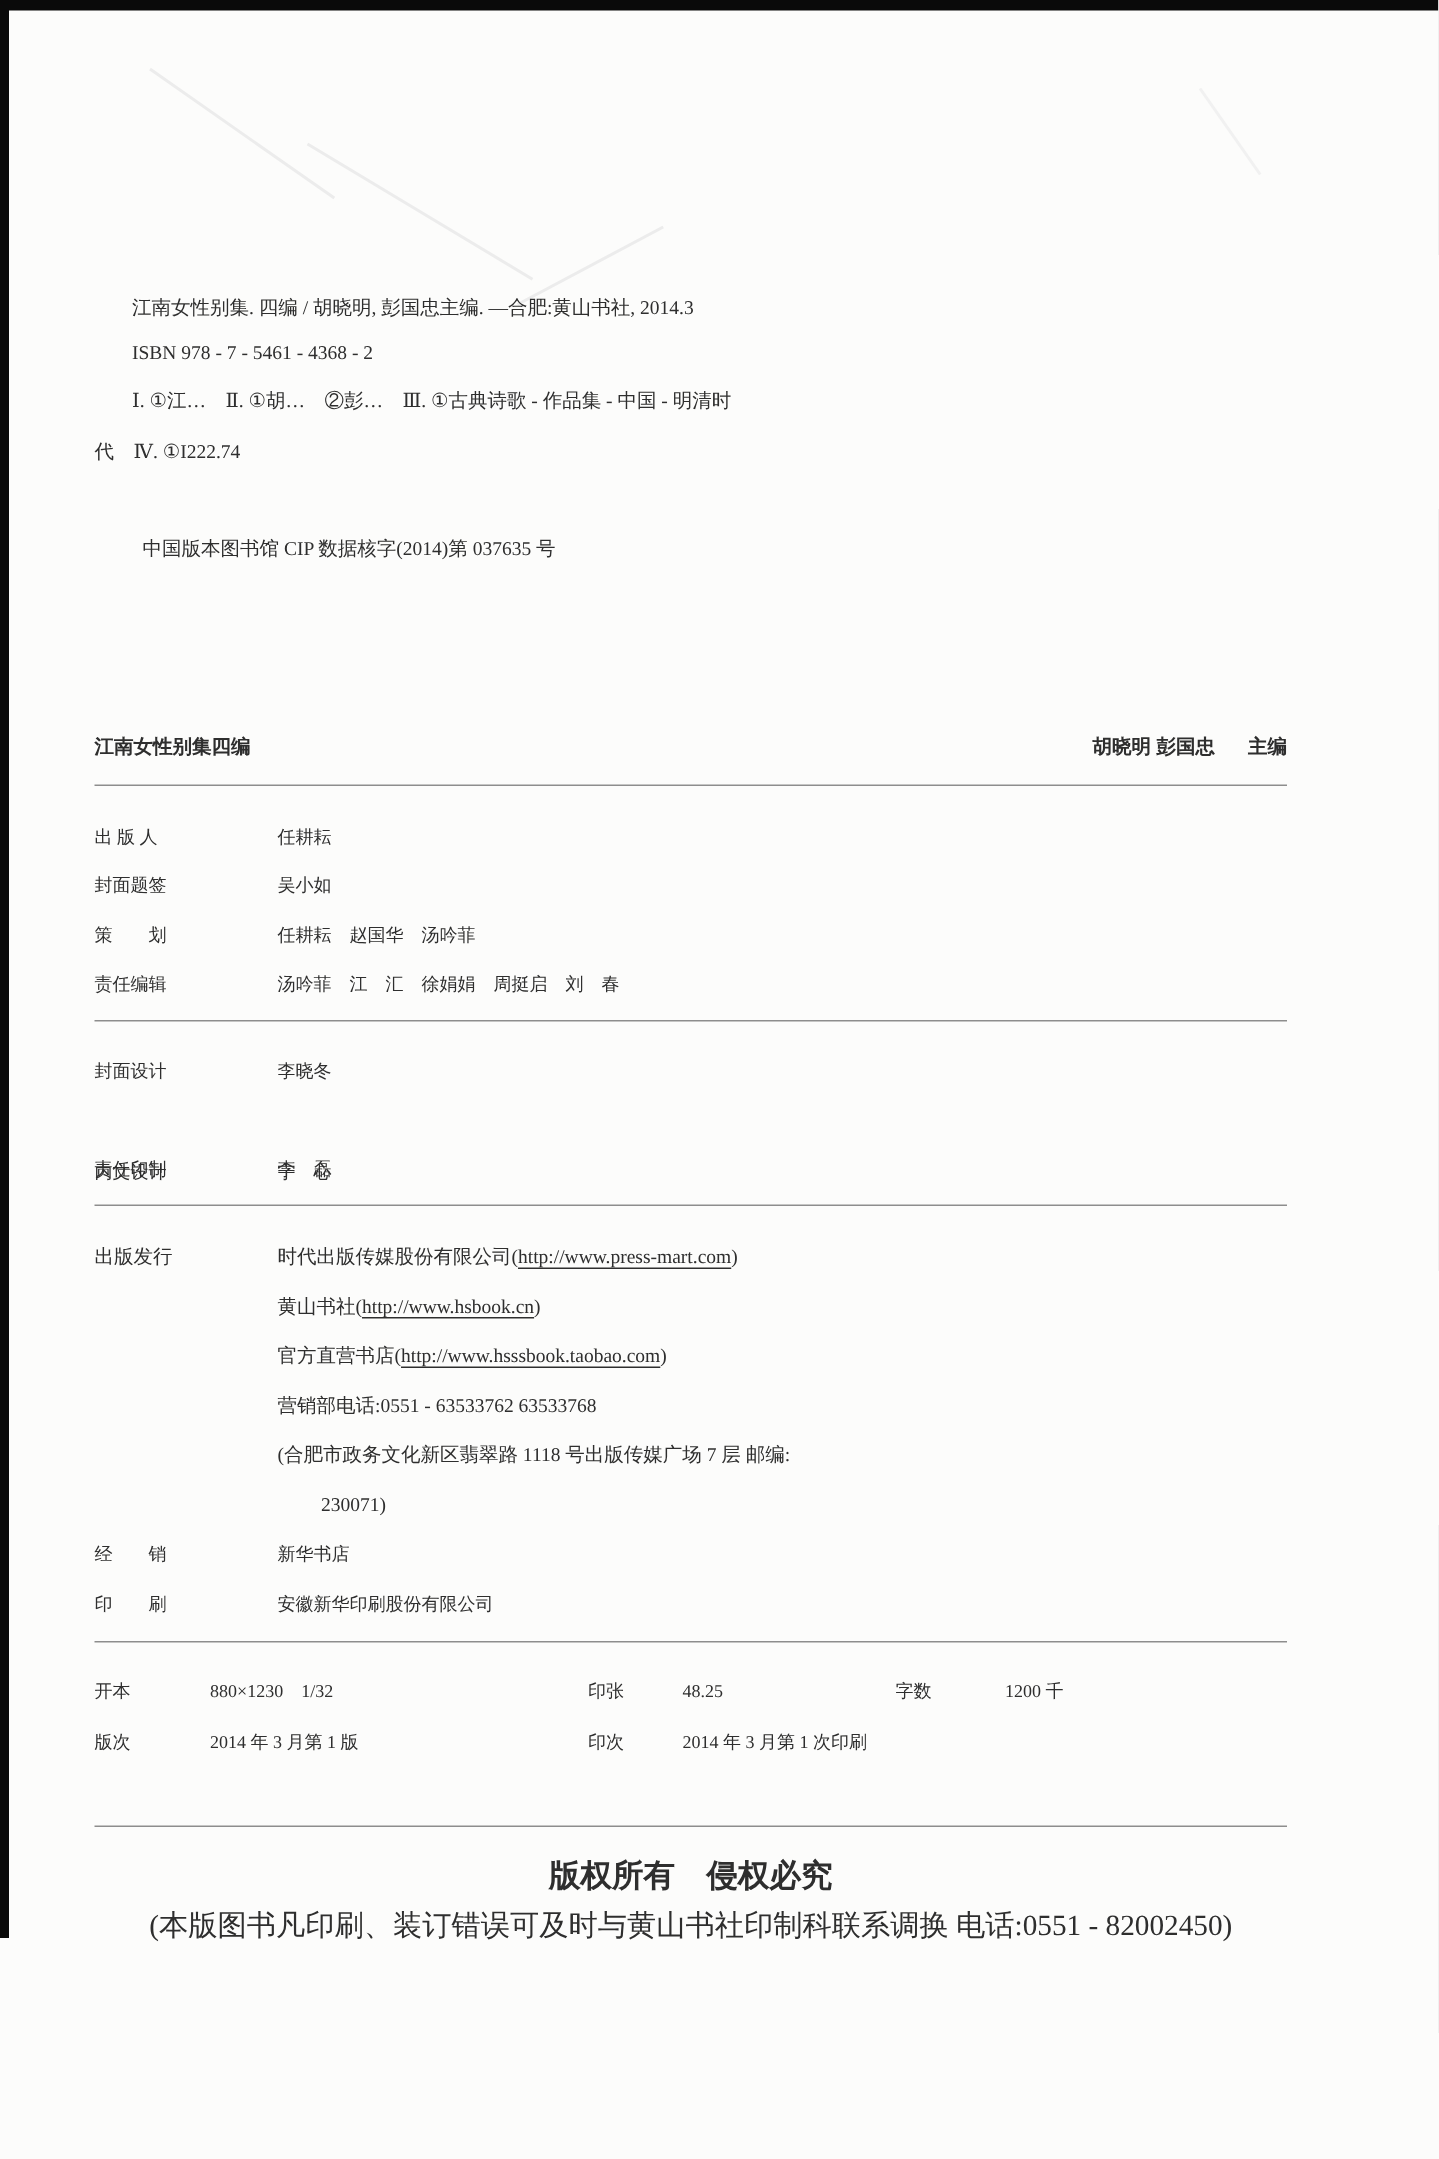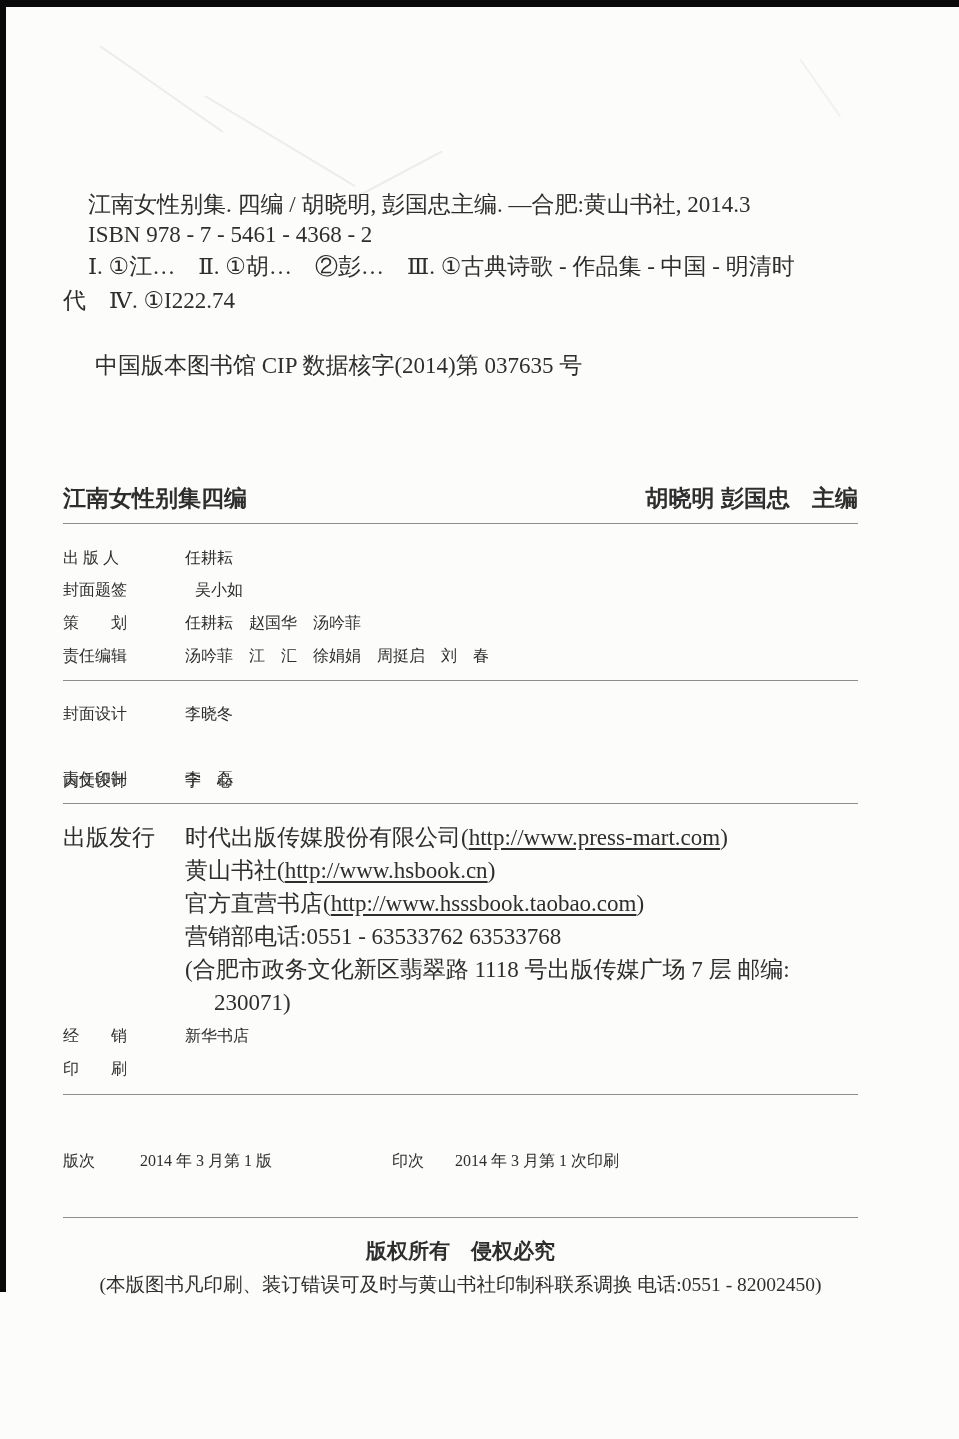--- a/index.html
+++ b/index.html
@@ -10,28 +10,28 @@
     font-family:"Liberation Serif","DejaVu Serif",serif;
     color:#2e2e2e;
   }
   .edge-top  { position:absolute; top:0; left:0; width:959px; height:7px; background:#0a0a0a; }
   .edge-left { position:absolute; top:0; left:0; width:6px; height:1292px; background:#0a0a0a; }
   .crease { position:absolute; height:2px; background:#ececec; transform-origin:left center; }
   .c1 { left:100px; top:45px;  width:150px; transform:rotate(35deg); }
   .c2 { left:205px; top:95px;  width:175px; transform:rotate(31deg); }
   .c3 { left:345px; top:202px; width:110px; transform:rotate(-28deg); }
   .c4 { left:800px; top:58px;  width:70px;  transform:rotate(55deg); background:#f1f1f1; }
-  .line { position:absolute; white-space:nowrap; font-size:23px; line-height:26px; }
+  .line { position:absolute; white-space:nowrap; font-size:13px; line-height:26px; }
   .heiti { font-family:"Liberation Sans","DejaVu Sans",sans-serif; }
   .b { font-weight:bold; }
   .hr { position:absolute; left:63px; width:795px; height:1px; background:#8d8d8d; }
   .url { text-decoration:underline; text-underline-offset:3px; }
   .lbl { position:absolute; left:0; }
   .val { position:absolute; }
-  .row { position:absolute; left:63px; width:795px; height:26px; font-size:16px; line-height:26px; white-space:nowrap; }
+  .row { position:absolute; left:63px; width:795px; height:26px; font-size:12px; line-height:26px; white-space:nowrap; }
   .center { text-align:center; }
 </style>
 </head>
 <body>
 
 <div class="page">
 
   <div class="edge-top"></div>
   <div class="edge-left"></div>
   <div class="crease c1"></div>
@@ -50,21 +50,21 @@
     <span>胡晓明 彭国忠</span><span style="margin-left:22px;">主编</span>
   </div>
   <div class="hr" style="top:523px;"></div>
 
   <div class="row" style="top:545px;">
     <span class="lbl">出 版 人</span>
     <span class="val" style="left:122px;">任耕耘</span>
   </div>
   <div class="row" style="top:577px;">
     <span class="lbl">封面题签</span>
-    <span class="val" style="left:132px;font-family:Liberation Serif, serif;">吴小如</span>
+    <span class="val" style="left:122px;font-family:Liberation Serif, serif;">吴小如</span>
   </div>
   <div class="row" style="top:610px;">
     <span class="lbl">策　　划</span>
     <span class="val" style="left:122px;">任耕耘　赵国华　汤吟菲</span>
   </div>
   <div class="row" style="top:643px;">
     <span class="lbl">责任编辑</span>
     <span class="val" style="left:122px;">汤吟菲　江　汇　徐娟娟　周挺启　刘　春</span>
   </div>
   <div class="hr" style="top:680px;"></div>
@@ -96,23 +96,32 @@
   <div class="line" style="top:924px; left:185px;">营销部电话:0551 - 63533762 63533768</div>
   <div class="line" style="top:957px; left:185px;">(合肥市政务文化新区翡翠路 1118 号出版传媒广场 7 层 邮编:</div>
   <div class="line" style="top:990px; left:185px;margin-left:29px;">230071)</div>
 
   <div class="row" style="top:1023px;">
     <span class="lbl">经　　销</span>
     <span class="val" style="left:122px;">新华书店</span>
   </div>
   <div class="row" style="top:1056px;">
     <span class="lbl">印　　刷</span>
+    <span class="val" style="left:122px;">安徽新华印刷股份有限公司</span>
   </div>
   <div class="hr" style="top:1094px;"></div>
 
+  <div class="row" style="top:1114px;">
+    <span class="lbl">开本</span>
+    <span class="val" style="left:77px;">880×1230　1/32</span>
+    <span class="val" style="left:329px;">印张</span>
+    <span class="val" style="left:392px;">48.25</span>
+    <span class="val" style="left:534px;">字数</span>
+    <span class="val" style="left:607px;">1200 千</span>
+  </div>
   <div class="row" style="top:1148px;">
     <span class="lbl">版次</span>
     <span class="val" style="left:77px;">2014 年 3 月第 1 版</span>
     <span class="val" style="left:329px;">印次</span>
     <span class="val" style="left:392px;">2014 年 3 月第 1 次印刷</span>
   </div>
   <div class="hr" style="top:1217px;"></div>
 
   <div class="row heiti b center" style="top:1238px; font-size:21px;">版权所有　侵权必究</div>
   <div class="row center" style="top:1272px; font-size:19.5px;">(本版图书凡印刷、装订错误可及时与黄山书社印制科联系调换 电话:0551 - 82002450)</div>

